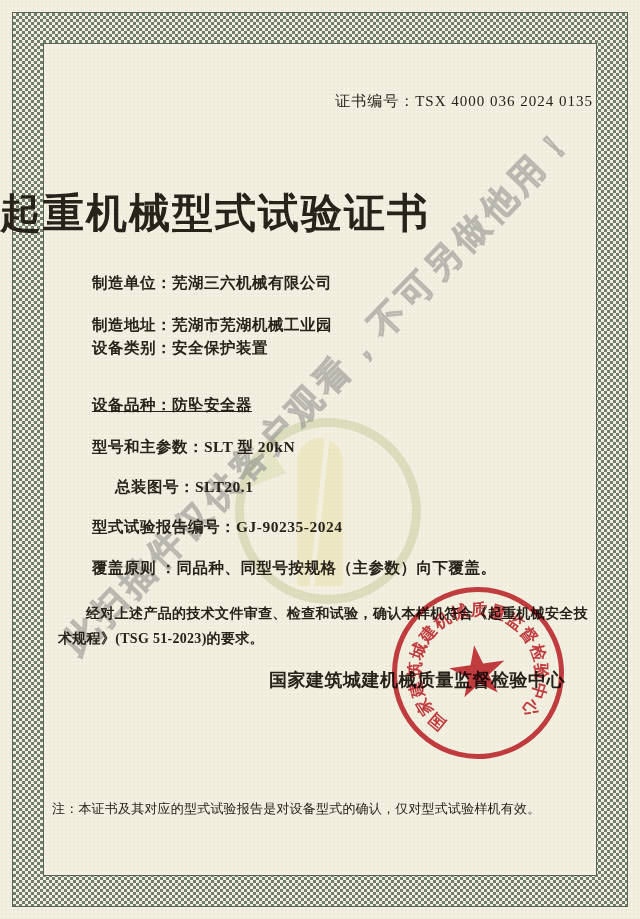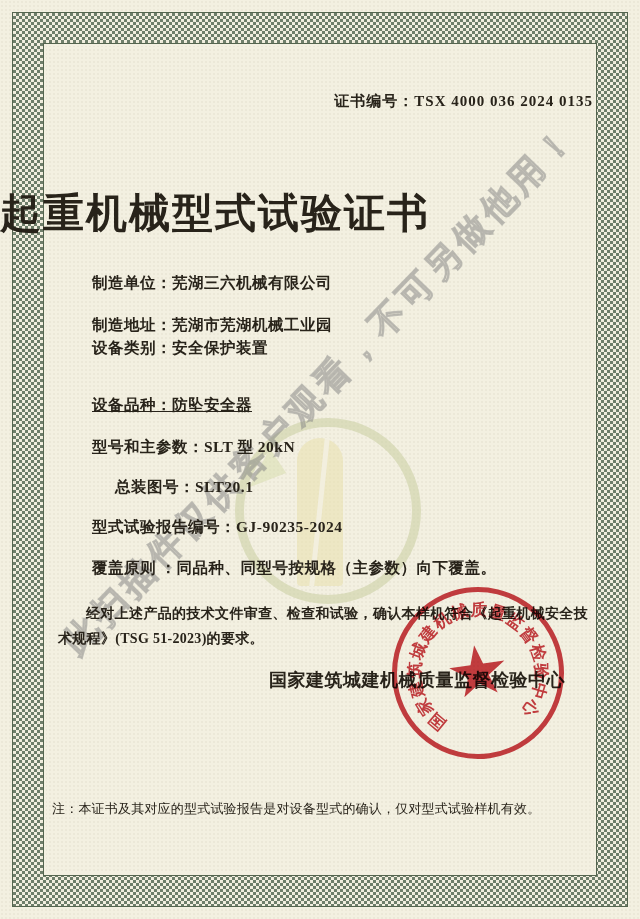--- a/index.html
+++ b/index.html
@@ -59,21 +59,21 @@
     position:absolute;left:178px;top:560px;width:300px;
     font-family:"Liberation Sans","DejaVu Sans",sans-serif;
     font-size:56px;font-weight:bold;letter-spacing:12px;text-align:center;
     color:rgba(228,226,190,.45);
     -webkit-text-stroke:2px rgba(200,208,162,.6);
     pointer-events:none;
   }
   
   .cert-no{
     position:absolute;top:92px;right:47px;
-    font-size:15px;font-weight:bold;letter-spacing:1px;white-space:nowrap;text-align:right;
+    font-size:15px;font-weight:normal;letter-spacing:1px;white-space:nowrap;text-align:right;
   }
   .title{
     position:absolute;top:186px;left:0;width:100%;text-align:left;
     font-size:41px;font-weight:bold;letter-spacing:2px;
   }
   .field{
     position:absolute;left:92px;font-size:15.5px;font-weight:bold;
     letter-spacing:.5px;white-space:nowrap;
   }
   .statement{

